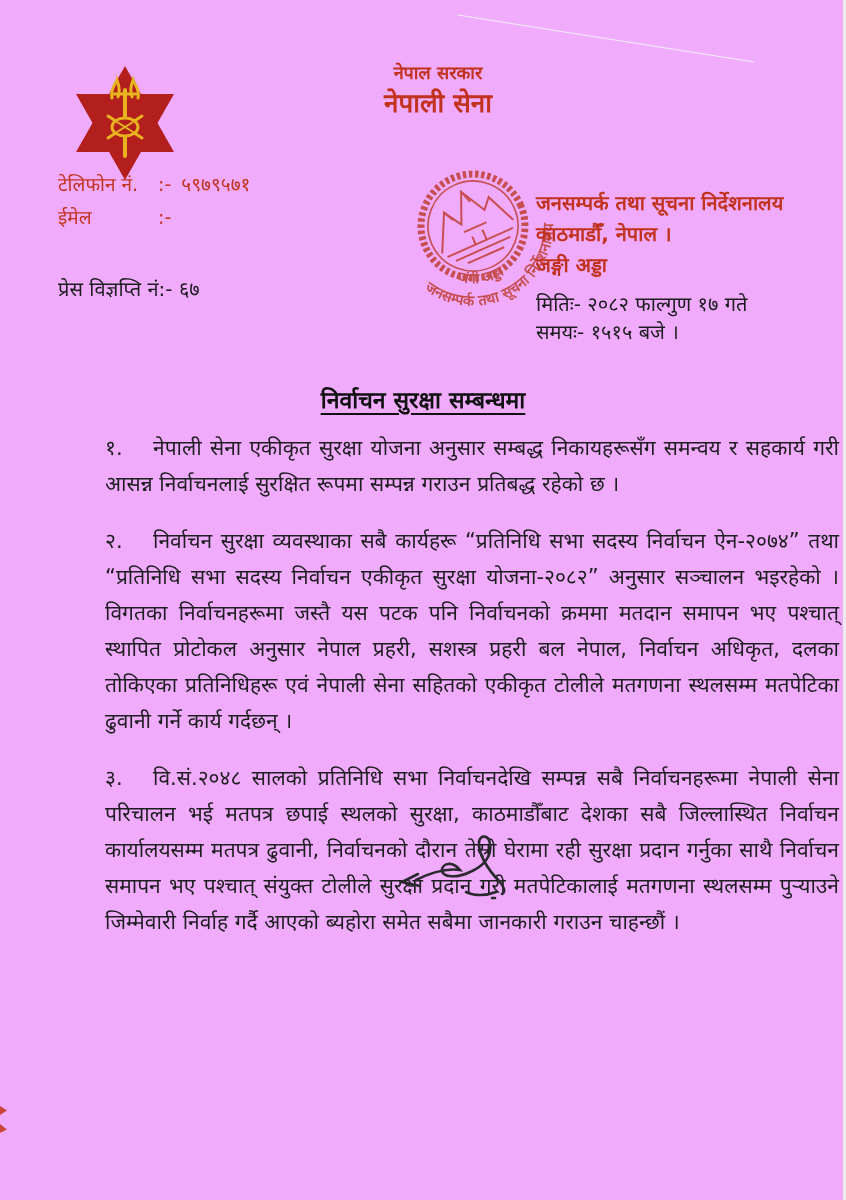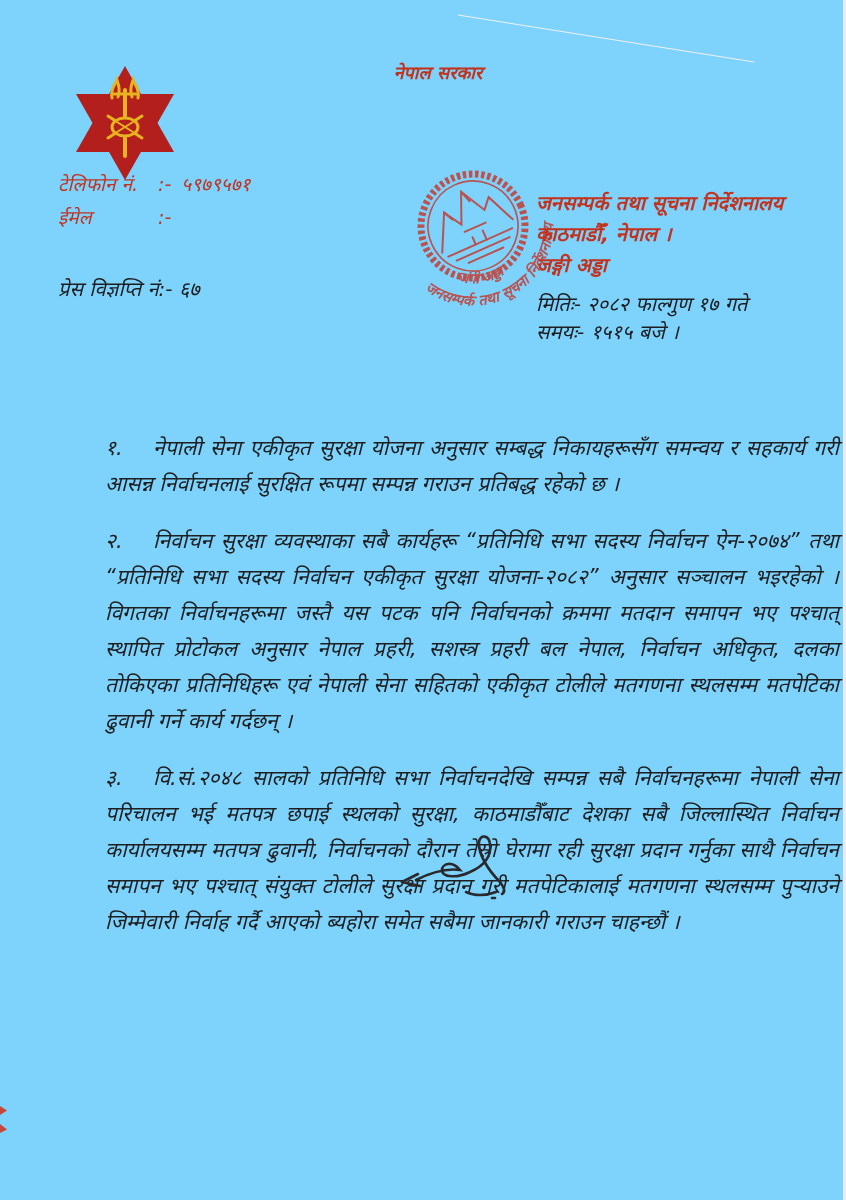--- a/index.html
+++ b/index.html
@@ -4,23 +4,22 @@
 <style>
   html,body{margin:0;padding:0;}
   body{
     width:846px;height:1200px;
     background:#e9e9ec;
     font-family:"DejaVu Sans", sans-serif;
   }
   .page{
     position:relative;
     width:846px;height:1200px;
-    background:#7dd3fc;
+    background:#f0abfc;
     overflow:hidden;
-    font-style:italic;
   }
   .page::after{ 
     content:"";position:absolute;top:0;right:0;width:3px;height:100%;
     background:#ececef;
   }
   .crease{
     position:absolute;top:38px;right:90px;width:300px;height:1px;
     background:#f0f0f2;transform:rotate(9deg);
   }
   
@@ -86,20 +85,21 @@
       <path d="M44,30 L66,30" stroke-width="3"></path>
       <path d="M38,52 L72,74" stroke-width="3"></path>
       <path d="M72,52 L38,74" stroke-width="3"></path>
       <ellipse cx="55" cy="63" rx="13" ry="9" stroke-width="3" fill="#b21f1c"></ellipse>
       <path d="M47,58 L63,68 M63,58 L47,68" stroke-width="2"></path>
     </g>
   </svg>
 
   <div class="gov-block">
     <div class="gov-line1">नेपाल सरकार</div>
+    <div class="gov-line3">नेपाली सेना</div>
   </div>
 
   <div class="contact">
     <div class="contact-row">
       <span class="contact-label">टेलिफोन नं.</span>
       <span class="contact-sep">:-</span>
       <span>५९७९५७१</span>
     </div>
     <div class="contact-row">
       <span class="contact-label">ईमेल</span>
@@ -138,20 +138,23 @@
     <div>जङ्गी अड्डा</div>
   </div>
 
   <div class="press-no">प्रेस विज्ञप्ति नं:- ६७</div>
 
   <div class="meta-right">
     <div>मितिः- २०८२ फाल्गुण १७ गते</div>
     <div>समयः- १५१५ बजे ।</div>
   </div>
 
+  <div class="doc-title">
+    <span>निर्वाचन सुरक्षा सम्बन्धमा</span>
+  </div>
 
   <div class="content">
     <p>
       <span class="pnum">१.</span><span>नेपाली सेना एकीकृत सुरक्षा योजना अनुसार सम्बद्ध निकायहरूसँग समन्वय र सहकार्य गरी आसन्न निर्वाचनलाई सुरक्षित रूपमा सम्पन्न गराउन प्रतिबद्ध रहेको छ ।</span>
     </p>
     <p>
       <span class="pnum">२.</span><span>निर्वाचन सुरक्षा व्यवस्थाका सबै कार्यहरू “प्रतिनिधि सभा सदस्य निर्वाचन ऐन-२०७४” तथा “प्रतिनिधि सभा सदस्य निर्वाचन एकीकृत सुरक्षा योजना-२०८२” अनुसार सञ्चालन भइरहेको ।  विगतका निर्वाचनहरूमा जस्तै यस पटक पनि निर्वाचनको क्रममा मतदान समापन भए पश्चात् स्थापित प्रोटोकल अनुसार नेपाल प्रहरी, सशस्त्र प्रहरी बल नेपाल, निर्वाचन अधिकृत, दलका तोकिएका प्रतिनिधिहरू एवं नेपाली सेना सहितको एकीकृत टोलीले मतगणना स्थलसम्म मतपेटिका ढुवानी गर्ने कार्य गर्दछन् ।</span>
     </p>
     <p>
       <span class="pnum">३.</span><span>वि.सं.२०४८ सालको प्रतिनिधि सभा निर्वाचनदेखि सम्पन्न सबै निर्वाचनहरूमा नेपाली सेना परिचालन भई मतपत्र छपाई स्थलको सुरक्षा, काठमाडौँबाट देशका सबै जिल्लास्थित निर्वाचन कार्यालयसम्म मतपत्र ढुवानी, निर्वाचनको दौरान तेस्रो घेरामा रही सुरक्षा प्रदान गर्नुका साथै निर्वाचन समापन भए पश्चात् संयुक्त टोलीले सुरक्षा प्रदान गरी मतपेटिकालाई मतगणना स्थलसम्म पुऱ्याउने जिम्मेवारी निर्वाह गर्दै आएको ब्यहोरा समेत सबैमा जानकारी गराउन चाहन्छौं ।</span>

